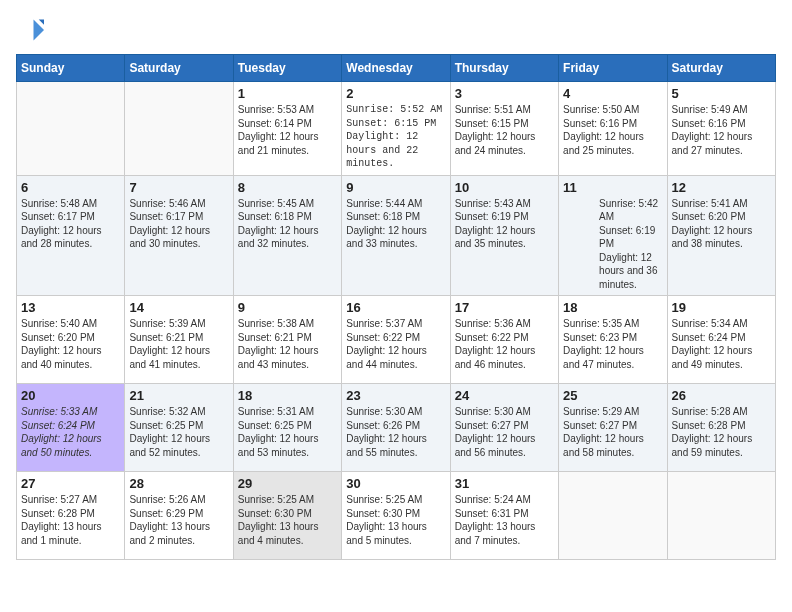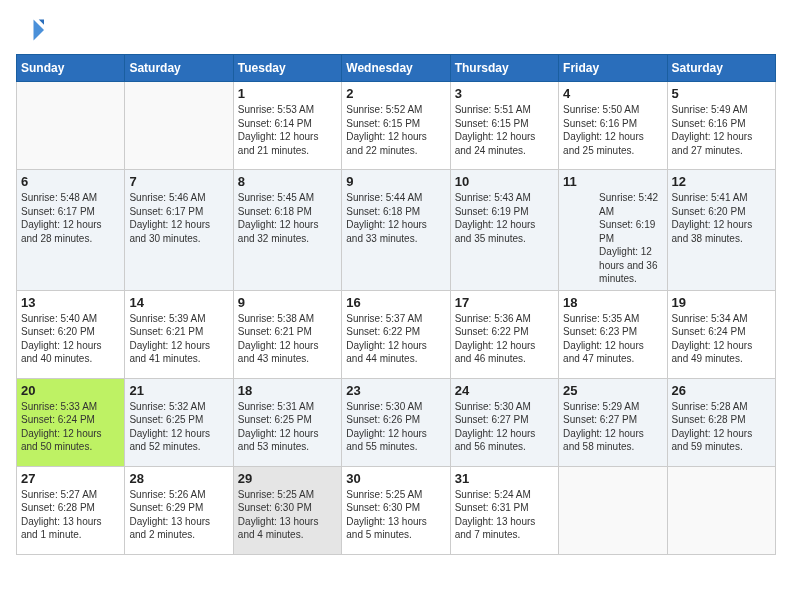--- a/index.html
+++ b/index.html
@@ -129,21 +129,21 @@
         <td class="empty" style="background: rgb(249, 249, 249);"></td>
         <td class="empty" style="background: rgb(249, 249, 249);"></td>
         <td style="background: rgb(255, 255, 255);">
           <span class="day-num">1</span>
           <div class="cell-text" style="white-space: pre-line;">Sunrise: 5:53 AM
 Sunset: 6:14 PM
 Daylight: 12 hours and 21 minutes.</div>
         </td>
         <td style="background: rgb(255, 255, 255);">
           <span class="day-num">2</span>
-          <div class="cell-text" style="white-space: pre-line;">Sunrise: 5:52 AM
+          <div class="cell-text" style="white-space: pre-line; font-family: Liberation Mono, monospace;">Sunrise: 5:52 AM
 Sunset: 6:15 PM
 Daylight: 12 hours and 22 minutes.</div>
         </td>
         <td style="background: rgb(255, 255, 255);">
           <span class="day-num">3</span>
           <div class="cell-text" style="white-space: pre-line;">Sunrise: 5:51 AM
 Sunset: 6:15 PM
 Daylight: 12 hours and 24 minutes.</div>
         </td>
         <td style="background: rgb(255, 255, 255);">
@@ -241,23 +241,23 @@
 Daylight: 12 hours and 47 minutes.</div>
         </td>
         <td style="background: rgb(255, 255, 255);">
           <span class="day-num">19</span>
           <div class="cell-text" style="white-space: pre-line;">Sunrise: 5:34 AM
 Sunset: 6:24 PM
 Daylight: 12 hours and 49 minutes.</div>
         </td>
       </tr>
       <tr>
-        <td style="background: #bef264;">
+        <td style="background: #c4b5fd;">
           <span class="day-num">20</span>
-          <div class="cell-text" style="white-space: pre-line;">Sunrise: 5:33 AM
+          <div class="cell-text" style="white-space: pre-line; font-style: italic;">Sunrise: 5:33 AM
 Sunset: 6:24 PM
 Daylight: 12 hours and 50 minutes.</div>
         </td>
         <td style="background: rgb(240, 244, 248);">
           <span class="day-num">21</span>
           <div class="cell-text" style="white-space: pre-line;">Sunrise: 5:32 AM
 Sunset: 6:25 PM
 Daylight: 12 hours and 52 minutes.</div>
         </td>
         <td style="background: rgb(240, 244, 248);">

